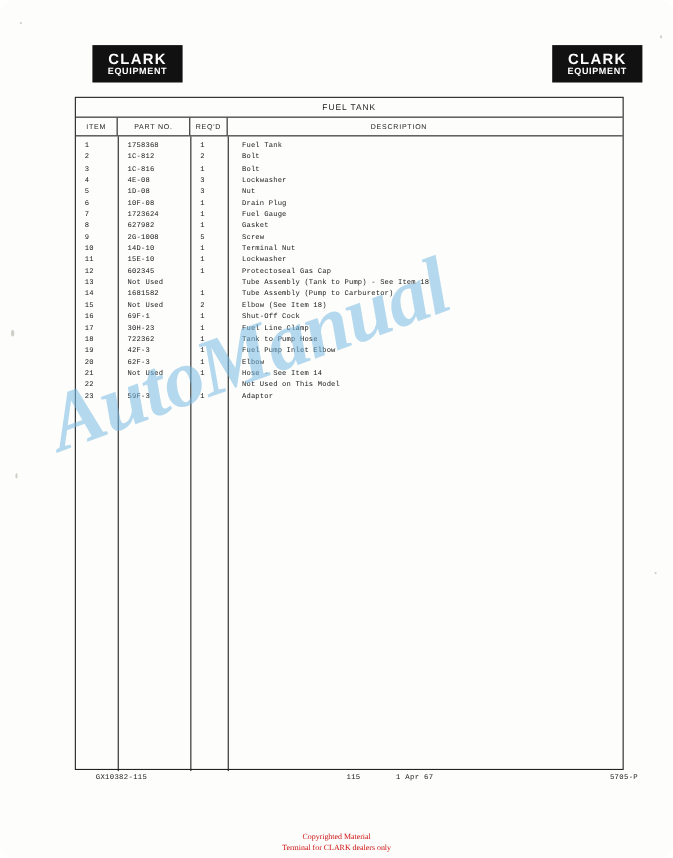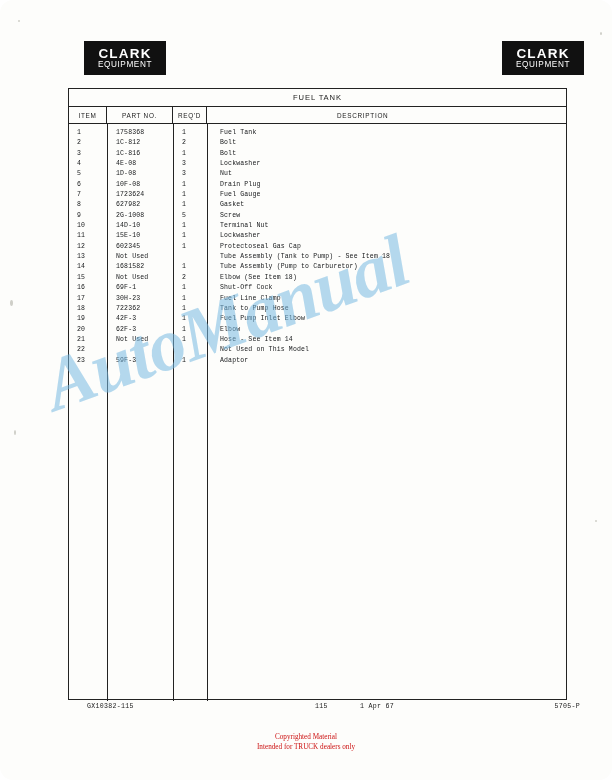--- a/index.html
+++ b/index.html
@@ -43,21 +43,21 @@
     justify-content: center;
     line-height: 1.05;
   }
   .logo .l1 {
     font-size: 13.5px;
     font-weight: bold;
     letter-spacing: 1.2px;
   }
   .logo .l2 {
     font-size: 8.2px;
-    font-weight: normal;
+    font-weight: bold;
     letter-spacing: 0.6px;
   }
   .doc-title {
     flex: 1;
     text-align: center;
     font-size: 19.5px;
     font-weight: bold;
     letter-spacing: 2.2px;
     color: #15181c;
     font-family: "Liberation Sans", sans-serif;
@@ -167,21 +167,21 @@
   }
   .footer .f-left  { position: absolute; left: 3px;   top: 0; }
   .footer .f-mid1  { position: absolute; left: 231px; top: 0; }
   .footer .f-mid2  { position: absolute; left: 276px; top: 0; }
   .footer .f-right { position: absolute; right: 3px;  top: 0; }
 
   .copyright {
     position: absolute;
     left: 0;
     right: 0;
-    top: 732px;
+    top: 756px;
     text-align: center;
     color: #cc1111;
     font-size: 7.2px;
     line-height: 1.45;
     font-family: "Liberation Serif", serif;
   }
 
   
   .watermark {
     position: absolute;
@@ -389,16 +389,16 @@
 
   <div class="footer">
     <span class="f-left">GX10382-115</span>
     <span class="f-mid1">115</span>
     <span class="f-mid2">1 Apr 67</span>
     <span class="f-right">5705-P</span>
   </div>
 
   <div class="copyright">
     <div>Copyrighted Material</div>
-    <div>Intended for TRUCK dealers only</div>
+    <div>Terminal for CLARK dealers only</div>
   </div>
 
 </div>
 
 </body></html>

